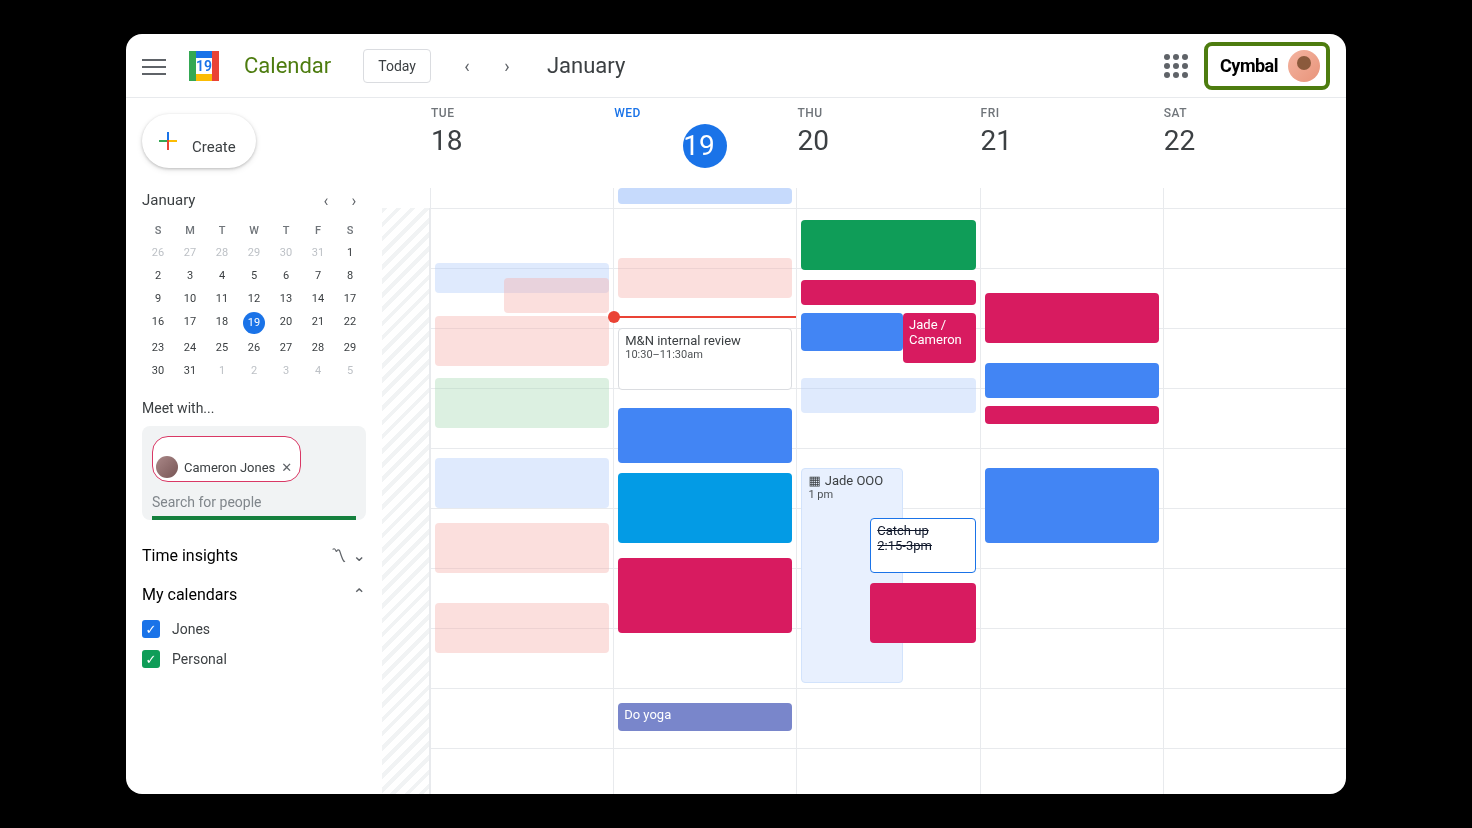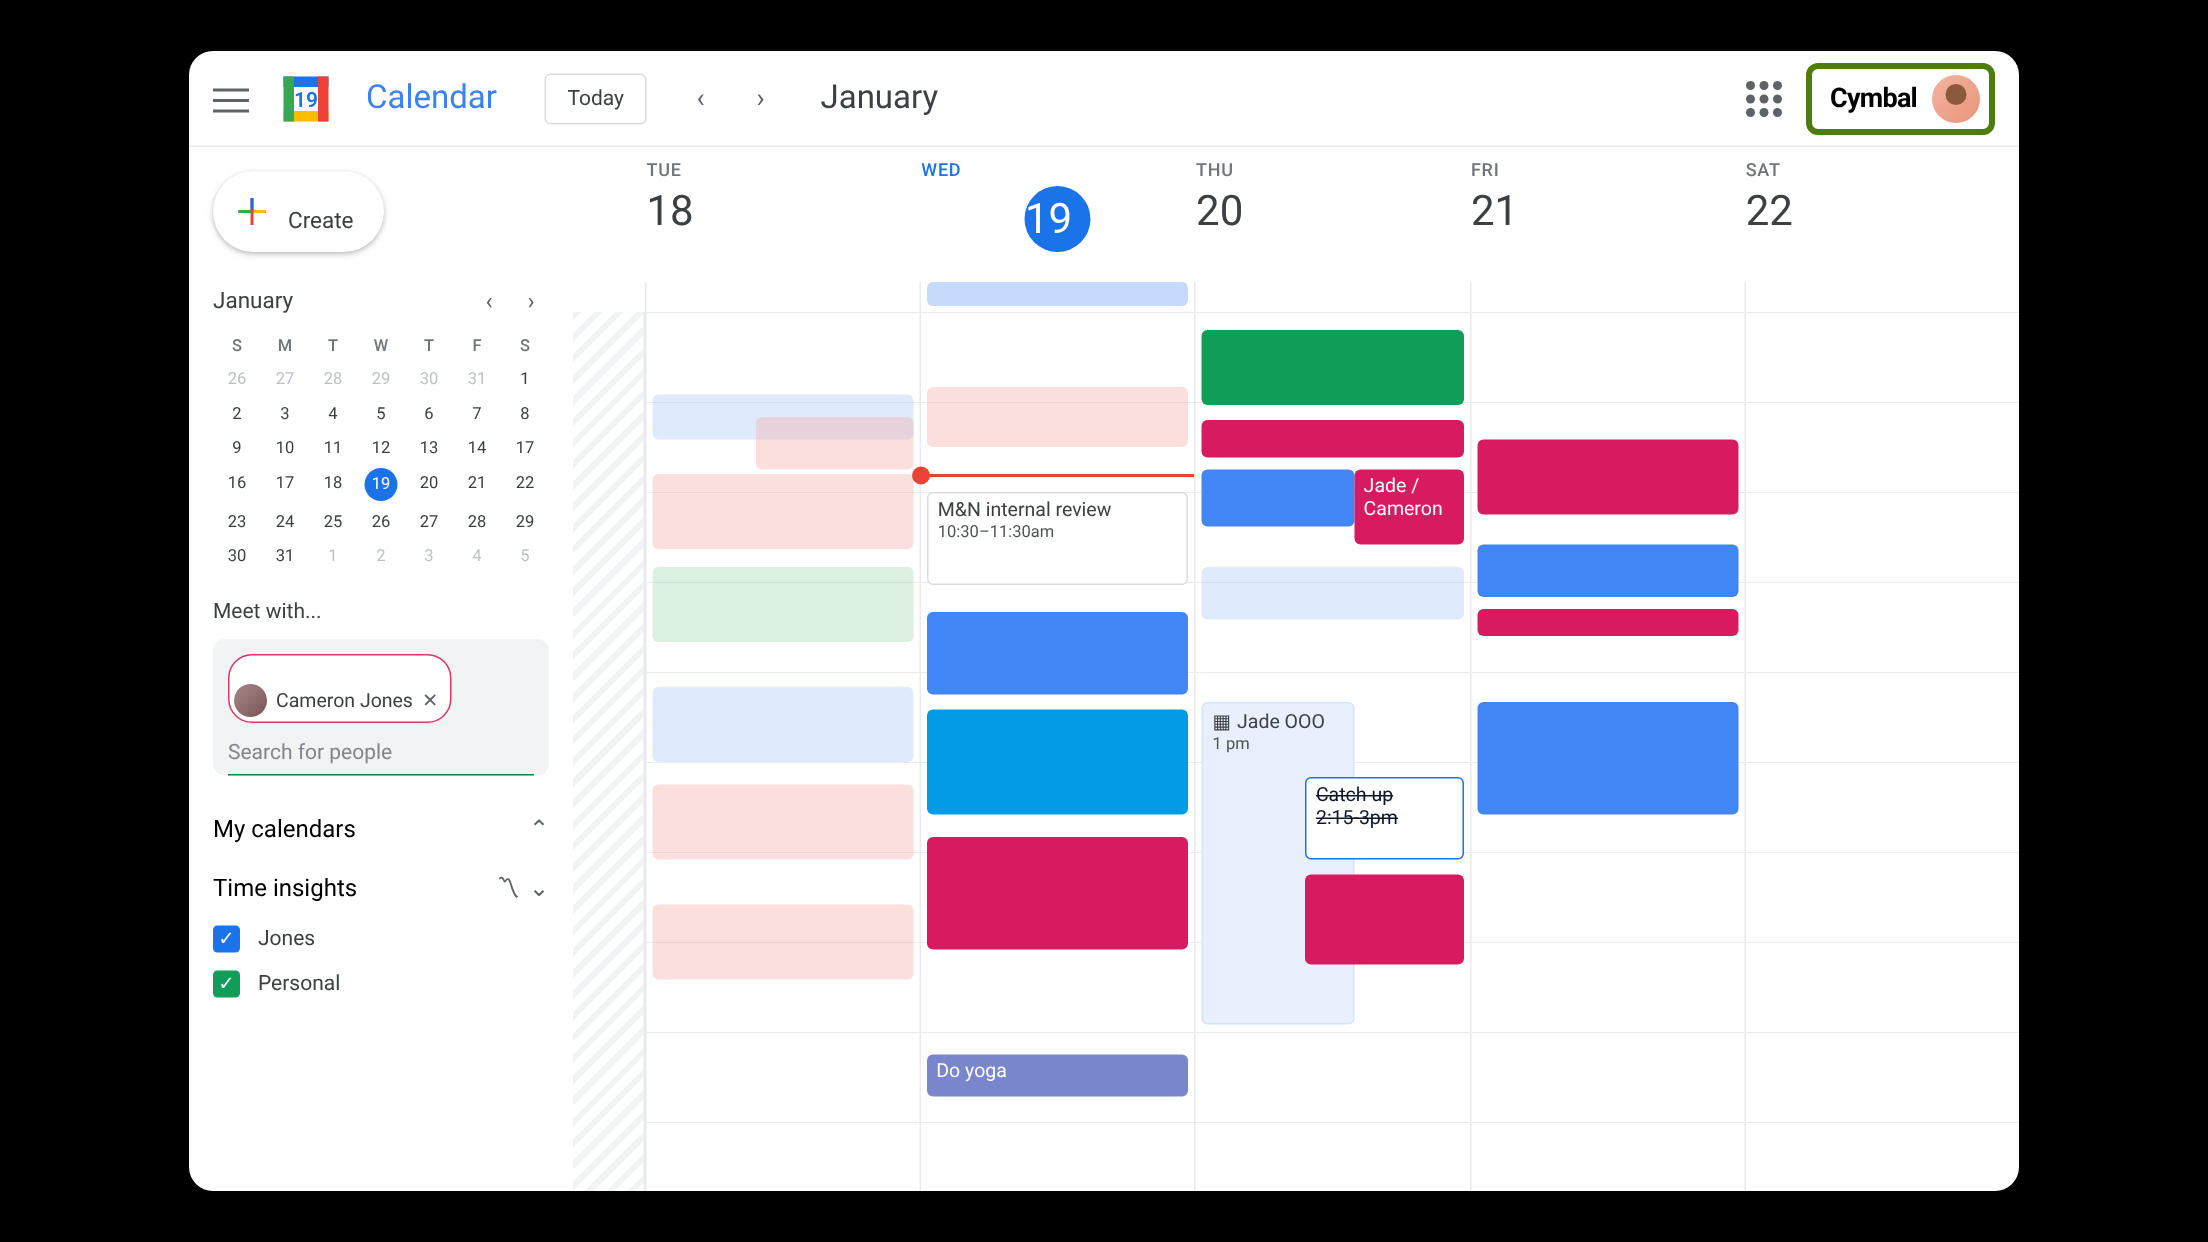--- a/index.html
+++ b/index.html
@@ -3,21 +3,21 @@
 <meta charset="utf-8">
 <style>
 * { box-sizing: border-box; margin: 0; padding: 0; font-family: 'Google Sans', Roboto, Arial, sans-serif; }
 body { background: #000; display: flex; align-items: center; justify-content: center; height: 828px; width: 1472px; }
 .window { width: 1220px; height: 760px; background: #fff; border-radius: 16px; overflow: hidden; position: relative; display: flex; flex-direction: column; box-shadow: 0 0 24px rgba(0,0,0,0.3); }
 .header { height: 64px; display: flex; align-items: center; padding: 0 16px; border-bottom: 1px solid #e8eaed; gap: 8px; }
 .menu-icon { width: 24px; height: 24px; margin-right: 12px; cursor: pointer; }
 .menu-icon div { height: 2px; background: #5f6368; margin: 5px 0; }
 .cal-logo { width: 36px; height: 36px; position: relative; margin-right: 14px; }
 .cal-logo svg { width: 36px; height: 36px; }
-.app-title { font-size: 22px; color: #3b82f6; font-weight: 400; margin-right: 24px; }
+.app-title { font-size: 22px; color: #4d7c0f; font-weight: 400; margin-right: 24px; }
 .today-btn { padding: 8px 14px; border: 1px solid #dadce0; border-radius: 4px; background: #fff; font-size: 14px; color: #3c4043; cursor: pointer; margin-right: 12px; }
 .nav-chev { width: 32px; height: 32px; display: flex; align-items: center; justify-content: center; cursor: pointer; color: #5f6368; font-size: 18px; border-radius: 50%; }
 .month-title { font-size: 22px; color: #3c4043; margin-left: 16px; }
 .header-right { margin-left: auto; display: flex; align-items: center; gap: 16px; }
 .apps-grid { width: 24px; height: 24px; display: grid; grid-template-columns: repeat(3,1fr); gap: 3px; cursor: pointer; }
 .apps-grid div { background: #5f6368; border-radius: 50%; }
 .org-chip { display: flex; align-items: center; gap: 10px; border: 4px solid #4d7c0f; border-radius: 8px; padding: 4px 6px 4px 12px; }
 .org-name { font-size: 18px; font-weight: 700; letter-spacing: -0.5px; }
 .avatar { width: 32px; height: 32px; border-radius: 50%; background: linear-gradient(135deg,#f4b4a0,#e8947a); position: relative; overflow: hidden; }
 .avatar::after{content:'';position:absolute;top:6px;left:9px;width:14px;height:14px;border-radius:50%;background:#8b5a3c;}
@@ -33,21 +33,21 @@
 .mini-grid { display: grid; grid-template-columns: repeat(7,1fr); gap: 0; font-size: 11px; text-align: center; color: #70757a; margin-bottom: 18px; }
 .mini-grid .dow { font-weight: 500; padding: 4px 0; }
 .mini-grid .day { padding: 5px 0; color: #3c4043; cursor: pointer; border-radius: 50%; }
 .mini-grid .day.muted { color: #bdc1c6; }
 .mini-grid .day.today { background: #1a73e8; color: #fff; width: 22px; height: 22px; line-height: 22px; padding: 0; margin: 2px auto; }
 .section-label { font-size: 14px; color: #3c4043; margin-bottom: 10px; }
 .meet-box { background: #f1f3f4; border-radius: 8px; padding: 10px 10px 0 10px; margin-bottom: 16px; }
 .chip { display: inline-flex; align-items: center; gap: 6px; background: #fff; border: 1.5px solid #d93865; border-radius: 16px; padding: 19px 8px 3px 3px; font-size: 13px; color: #3c4043; }
 .chip-av { width: 22px; height: 22px; border-radius: 50%; background: linear-gradient(135deg,#a88,#755); }
 .chip-x { cursor: pointer; color: #5f6368; }
-.search-input { width: 100%; border: none; border-bottom: 1px solid #15803d; background: transparent; padding: 12px 0 6px 0; font-size: 14px; color: #3c4043; outline: none; }
+.search-input { width: 100%; border: none; border-bottom: 4px solid #15803d; background: transparent; padding: 12px 0 6px 0; font-size: 14px; color: #3c4043; outline: none; }
 .search-input::placeholder { color: #80868b; }
 .row-toggle { display: flex; align-items: center; justify-content: space-between; padding: 10px 0; cursor: pointer; }
 .row-toggle .icons { display:flex; gap:6px; color:#5f6368; }
 .cal-item { display: flex; align-items: center; gap: 12px; padding: 6px 0; }
 .checkbox { width: 18px; height: 18px; border-radius: 3px; display:flex;align-items:center;justify-content:center; color:#fff; font-size:13px; }
 .cb-blue { background:#1a73e8; }
 .cb-green { background:#0f9d58; }
 .cal-name { font-size: 14px; color: #3c4043; }
 .grid-area { flex: 1; display: flex; flex-direction: column; position: relative; overflow: hidden; }
 .day-headers { display: flex; height: 90px; }
@@ -191,31 +191,31 @@
       <div class="meet-box">
         <div class="chip">
           <div class="chip-av"></div>
           <span>Cameron Jones</span>
           <span class="chip-x">✕</span>
         </div>
         <input class="search-input" placeholder="Search for people" style="">
       </div>
 
       <div class="row-toggle">
-        <span>My calendars</span>
-        <span class="icons">
-            <span>⌃</span>
-          </span>
-      </div>
-
-      <div class="row-toggle">
         <span>Time insights</span>
         <span class="icons">
             <span>〽</span>
             <span>⌄</span>
+          </span>
+      </div>
+
+      <div class="row-toggle">
+        <span>My calendars</span>
+        <span class="icons">
+            <span>⌃</span>
           </span>
       </div>
       <div class="cal-item">
         <div class="checkbox cb-blue">✓</div>
         <span class="cal-name">Jones</span>
       </div>
       <div class="cal-item">
         <div class="checkbox cb-green">✓</div>
         <span class="cal-name">Personal</span>
       </div>

